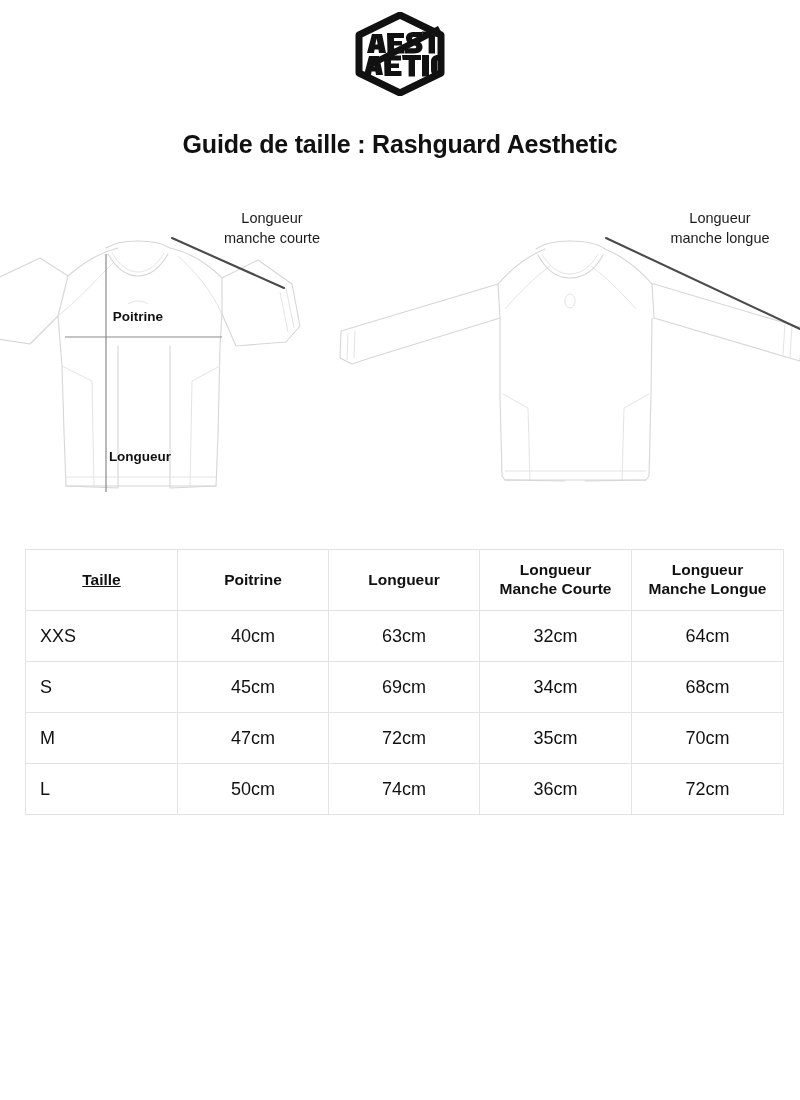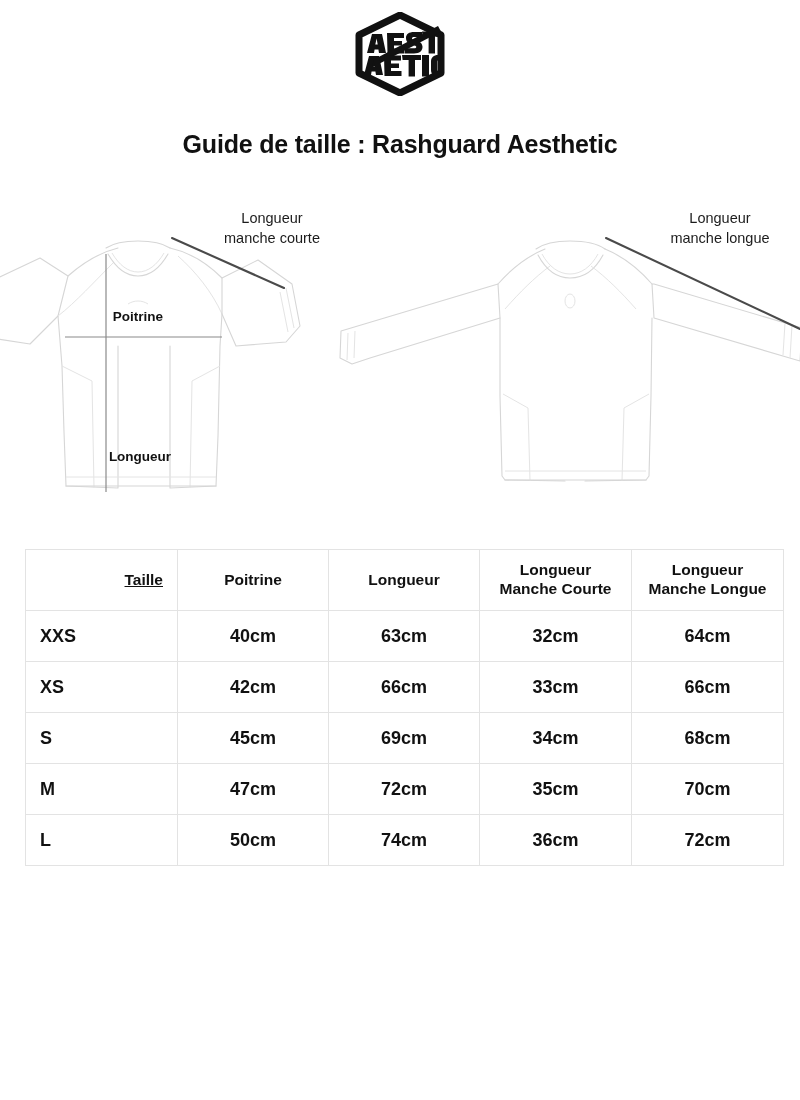--- a/index.html
+++ b/index.html
@@ -117,27 +117,27 @@
     box-sizing: border-box;
   }
   table#size-table thead th {
     font-weight: bold;
     font-size: 15.5px;
     height: 61px;
     line-height: 1.22;
     text-align: center;
   }
   table#size-table thead th.col-size {
-    text-align: right;
+    text-align: center;
     padding-left: 14px;
     text-decoration: underline;
   }
   table#size-table tbody td {
     text-align: center;
-    font-weight: bold;
+    font-weight: normal;
   }
   table#size-table tbody td.col-size {
     text-align: left;
     padding-left: 14px;
   }
   col.c-size  { width: 152px; }
   col.c-2     { width: 151px; }
   col.c-3     { width: 151px; }
   col.c-4     { width: 152px; }
   col.c-5     { width: 152px; }
@@ -272,27 +272,20 @@
     </thead>
     <tbody>
       <tr>
         <td class="col-size">XXS</td>
         <td>40cm</td>
         <td>63cm</td>
         <td>32cm</td>
         <td>64cm</td>
       </tr>
       <tr>
-        <td class="col-size">XS</td>
-        <td>42cm</td>
-        <td>66cm</td>
-        <td>33cm</td>
-        <td>66cm</td>
-      </tr>
-      <tr>
         <td class="col-size">S</td>
         <td>45cm</td>
         <td>69cm</td>
         <td>34cm</td>
         <td>68cm</td>
       </tr>
       <tr>
         <td class="col-size">M</td>
         <td>47cm</td>
         <td>72cm</td>

